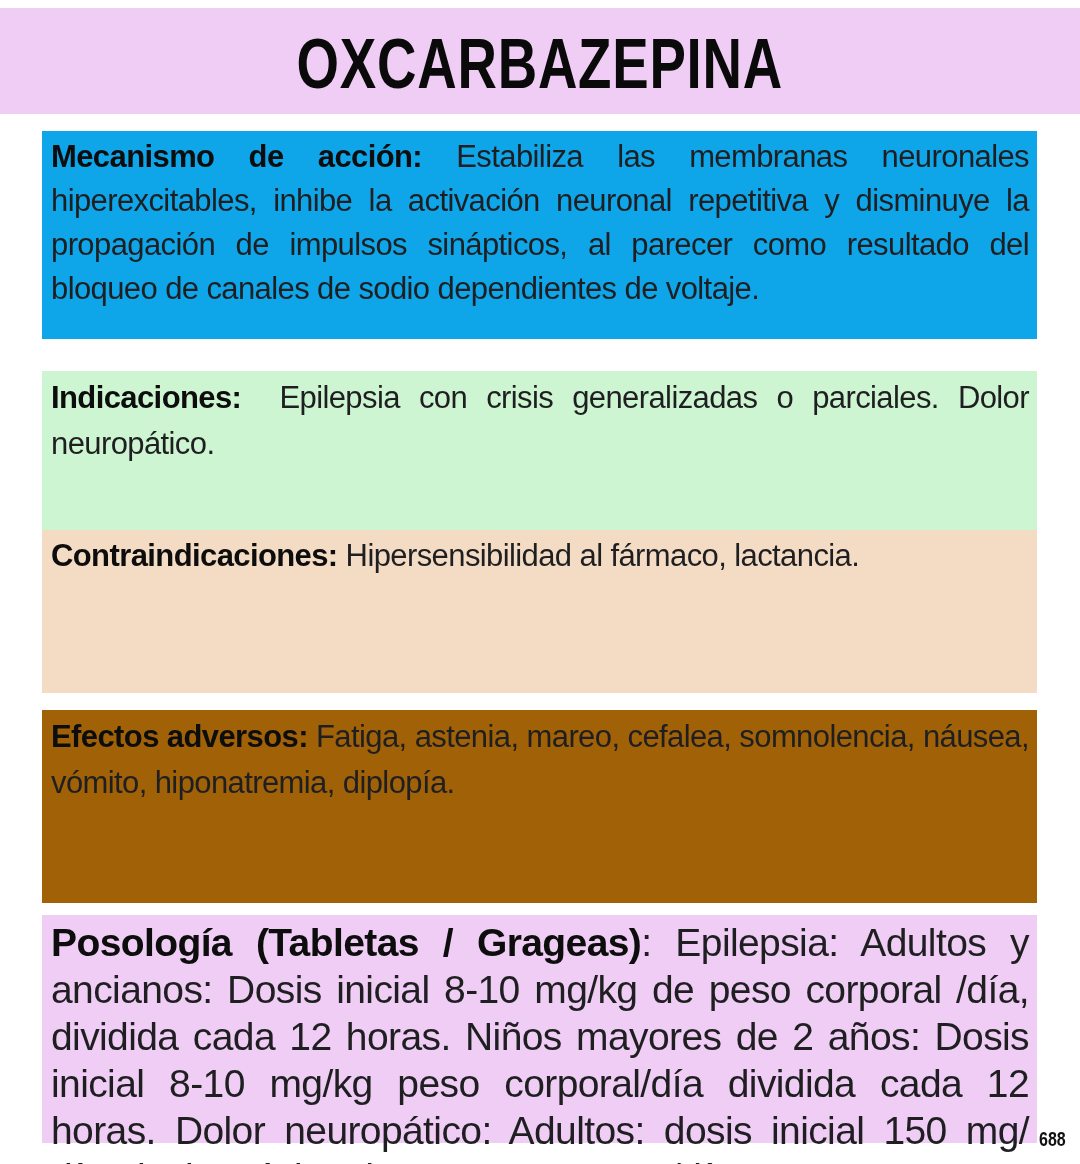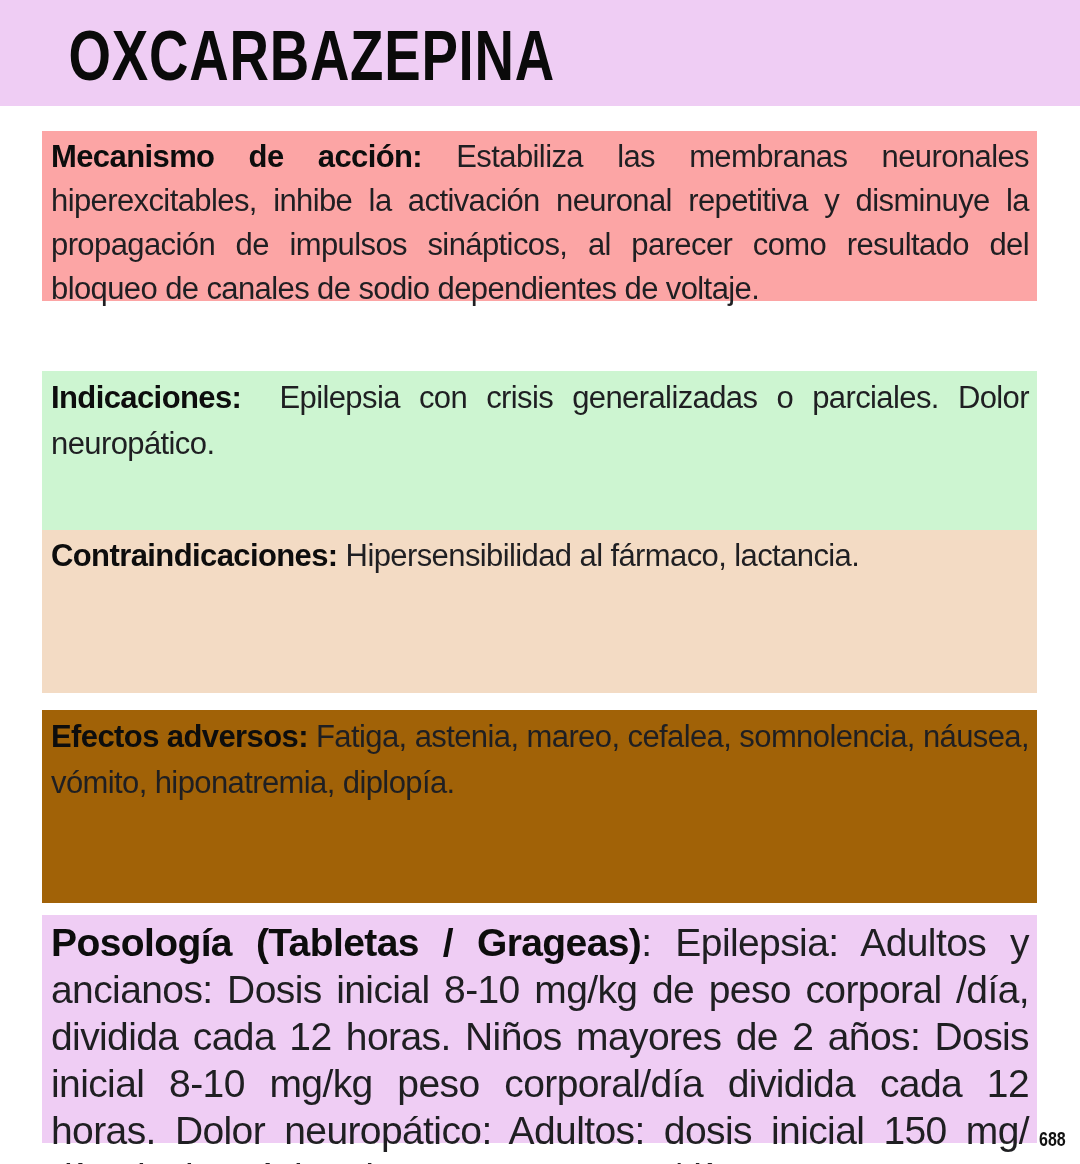--- a/index.html
+++ b/index.html
@@ -1,38 +1,38 @@
 <!DOCTYPE html>
 <html><head>
 <meta charset="utf-8">
 <style>
   html, body { margin: 0; padding: 0; }
   body {
     width: 1080px; height: 1164px; background: #ffffff; position: relative; overflow: hidden;
     font-family: "Liberation Sans", "DejaVu Sans", sans-serif; color: #1f1f22;
   }
   .header {
-    position: absolute; left: 0; top: 0; width: 1080px; height: 106px;
-    background: #efcdf4; display: flex; align-items: center; justify-content: flex-start;
+    position: absolute; left: 0; top: 8px; width: 1080px; height: 106px;
+    background: #efcdf4; display: flex; align-items: center; justify-content: center;
   }
   .title {
     font-family: "Liberation Sans", sans-serif; font-weight: bold; font-size: 70px;
     letter-spacing: 1px; color: #0a0a0a; transform: scaleX(0.78); transform-origin: center;
     margin-top: 6px;
   }
   .box {
     position: absolute; left: 42px; width: 995px; box-sizing: border-box;
     padding: 4px 8px 0 9px;
   }
   .box p {
     margin: 0; font-size: 31px; line-height: 44px; text-align: justify;
     letter-spacing: -0.6px;
   }
   .box .lbl { font-weight: bold; color: #0d0d0d; }
-  .b1 { top: 131px; height: 170px; background: #fca5a5; }
+  .b1 { top: 131px; height: 208px; background: #0ea5e9; }
   .b2 { top: 371px; height: 160px; background: #cdf5d1; }
   .b2 p { line-height: 46px; }
   .b3 { top: 530px; height: 163px; background: #f3dbc4; }
   .b4 { top: 710px; height: 193px; background: #a16207; }
   .b4 p { line-height: 46px; }
   .b5 { top: 915px; height: 228px; background: #efcdf4; }
   .b5 p { line-height: 47px; font-size: 39px; }
   .pagenum {
     position: absolute; left: 1039px; top: 1128px; font-weight: bold; font-size: 20px;
     color: #111; transform: scaleX(0.8); transform-origin: left;

